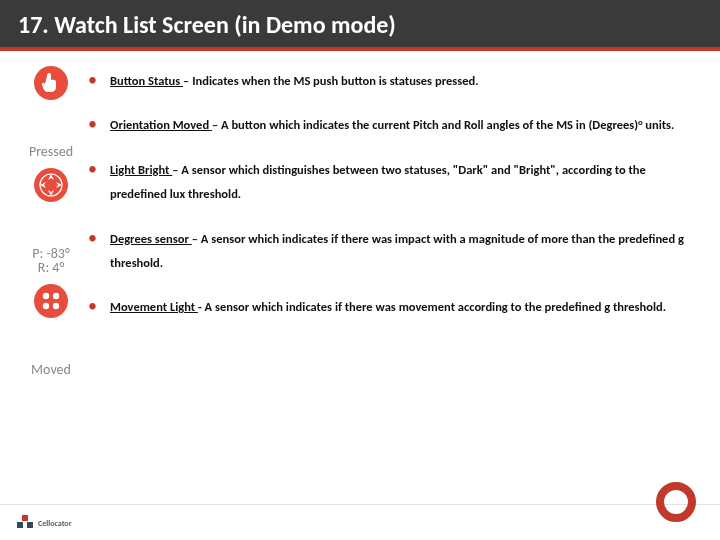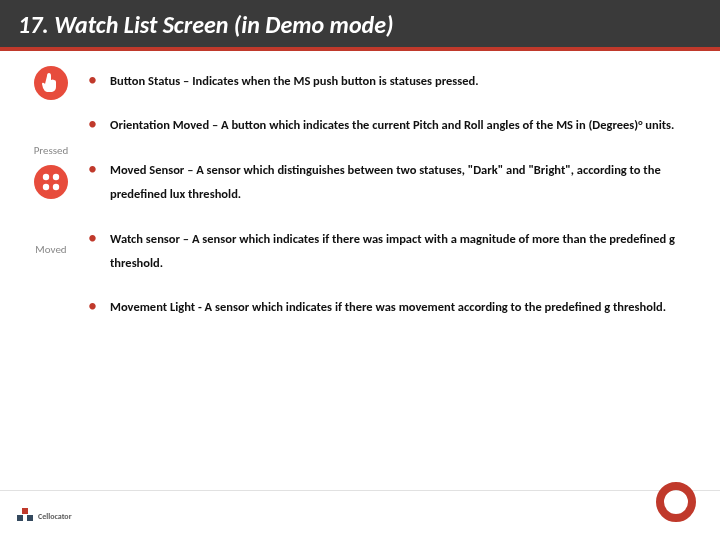--- a/index.html
+++ b/index.html
@@ -8,41 +8,40 @@
     font-family: "Calibri", "Segoe UI", Arial, sans-serif;
     background: #fff;
     position: relative;
     overflow: hidden;
   }
   .header {
     background: #3a3a3a;
     color: #fff;
     padding: 10px 18px 8px 18px;
     border-bottom: 4px solid #c0392b;
-    font-style: italic;
   }
   .header h1 {
     font-size: 24px;
     font-weight: 700;
   }
   .body-area {
     display: flex;
     padding: 14px 0 0 28px;
   }
   .sensor-col {
     width: 46px;
     margin-right: 14px;
   }
   .sensor-item {
     text-align: center;
     margin-bottom: 8px;
   }
   .sensor-item svg { display: block; margin: 0 auto 2px auto; }
   .sensor-label {
-    font-size: 11px; color: #888;
+    font-size: 14px; color: #888;
     line-height: 1;
     margin-top: 44px;
   }
   .bullets {
     flex: 1;
     padding-right: 24px;
     padding-top: 4px;
   }
   .bullet-row {
     display: flex;
@@ -53,26 +52,26 @@
   }
   .bullet-dot {
     color: #c0392b;
     font-size: 18px;
     line-height: 1;
     width: 22px;
     flex-shrink: 0;
     padding-top: 2px;
   }
   .bullet-text { flex: 1; font-weight: 600; }
-  .bullet-text .underline { }
+  .bullet-text .underline { text-decoration: underline; }
   .footer {
     position: absolute;
     left: 0; bottom: 0;
     width: 100%;
-    height: 50px;
+    height: 36px;
     border-top: 1px solid #e1e1e1;
     display: flex;
     align-items: center;
     padding: 0 16px;
   }
   .logo {
     display: flex;
     align-items: center;
     gap: 4px;
   }
@@ -97,20 +96,28 @@
   <div class="sensor-col">
 
     <div class="sensor-item">
       <svg width="36" height="36" viewBox="0 0 36 36">
         <circle cx="18" cy="18" r="17" fill="#e74c3c"></circle>
         <path d="M14 11 q0 -3 2 -3 q2 0 2 3 v4 q2 -1 3 0 q2 0 2 2 v5 q0 4 -4 5 h-5 q-3 -1 -4 -4 l-1 -4 q0 -2 2 -1 l1 1 z" fill="#fff"></path>
       </svg>
       <div class="sensor-label">Pressed</div>
     </div>
 
+    <div class="sensor-item">
+      <svg width="36" height="36" viewBox="0 0 36 36">
+        <circle cx="18" cy="18" r="17" fill="#e74c3c"></circle>
+        <circle cx="18" cy="18" r="11" fill="none" stroke="#fff" stroke-width="1.2"></circle>
+        <path d="M18 7 l3 6 l-3 -2 l-3 2 z M18 29 l-3 -6 l3 2 l3 -2 z M7 18 l6 -3 l-2 3 l2 3 z M29 18 l-6 3 l2 -3 l-2 -3 z" fill="#fff"></path>
+      </svg>
+      <div class="sensor-label">P: -83° R: 4°</div>
+    </div>
 
 
 
     <div class="sensor-item">
       <svg width="36" height="36" viewBox="0 0 36 36">
         <circle cx="18" cy="18" r="17" fill="#e74c3c"></circle>
         <g fill="#fff">
           <circle cx="13" cy="13" r="3.2"></circle>
           <circle cx="23" cy="13" r="3.2"></circle>
           <circle cx="13" cy="23" r="3.2"></circle>
@@ -134,28 +141,28 @@
     <div class="bullet-row">
       <div class="bullet-dot">•</div>
       <div class="bullet-text">
         <span class="underline">Orientation Moved </span><span>– A button which indicates the current Pitch and Roll angles of the MS in (Degrees)° units.</span>
       </div>
     </div>
 
     <div class="bullet-row">
       <div class="bullet-dot">•</div>
       <div class="bullet-text">
-        <span class="underline">Moved Sensor </span><span>– A sensor which distinguishes between two statuses, "Dark" and "Bright", according to the predefined lux threshold.</span>
+        <span class="underline">Light Bright </span><span>– A sensor which distinguishes between two statuses, "Dark" and "Bright", according to the predefined lux threshold.</span>
       </div>
     </div>
 
     <div class="bullet-row">
       <div class="bullet-dot">•</div>
       <div class="bullet-text">
-        <span class="underline">Watch sensor </span><span>– A sensor which indicates if there was impact with a magnitude of more than the predefined g threshold.</span>
+        <span class="underline">Degrees sensor </span><span>– A sensor which indicates if there was impact with a magnitude of more than the predefined g threshold.</span>
       </div>
     </div>
 
     <div class="bullet-row">
       <div class="bullet-dot">•</div>
       <div class="bullet-text">
         <span class="underline">Movement Light </span><span>- A sensor which indicates if there was movement according to the predefined g threshold.</span>
       </div>
     </div>
 

